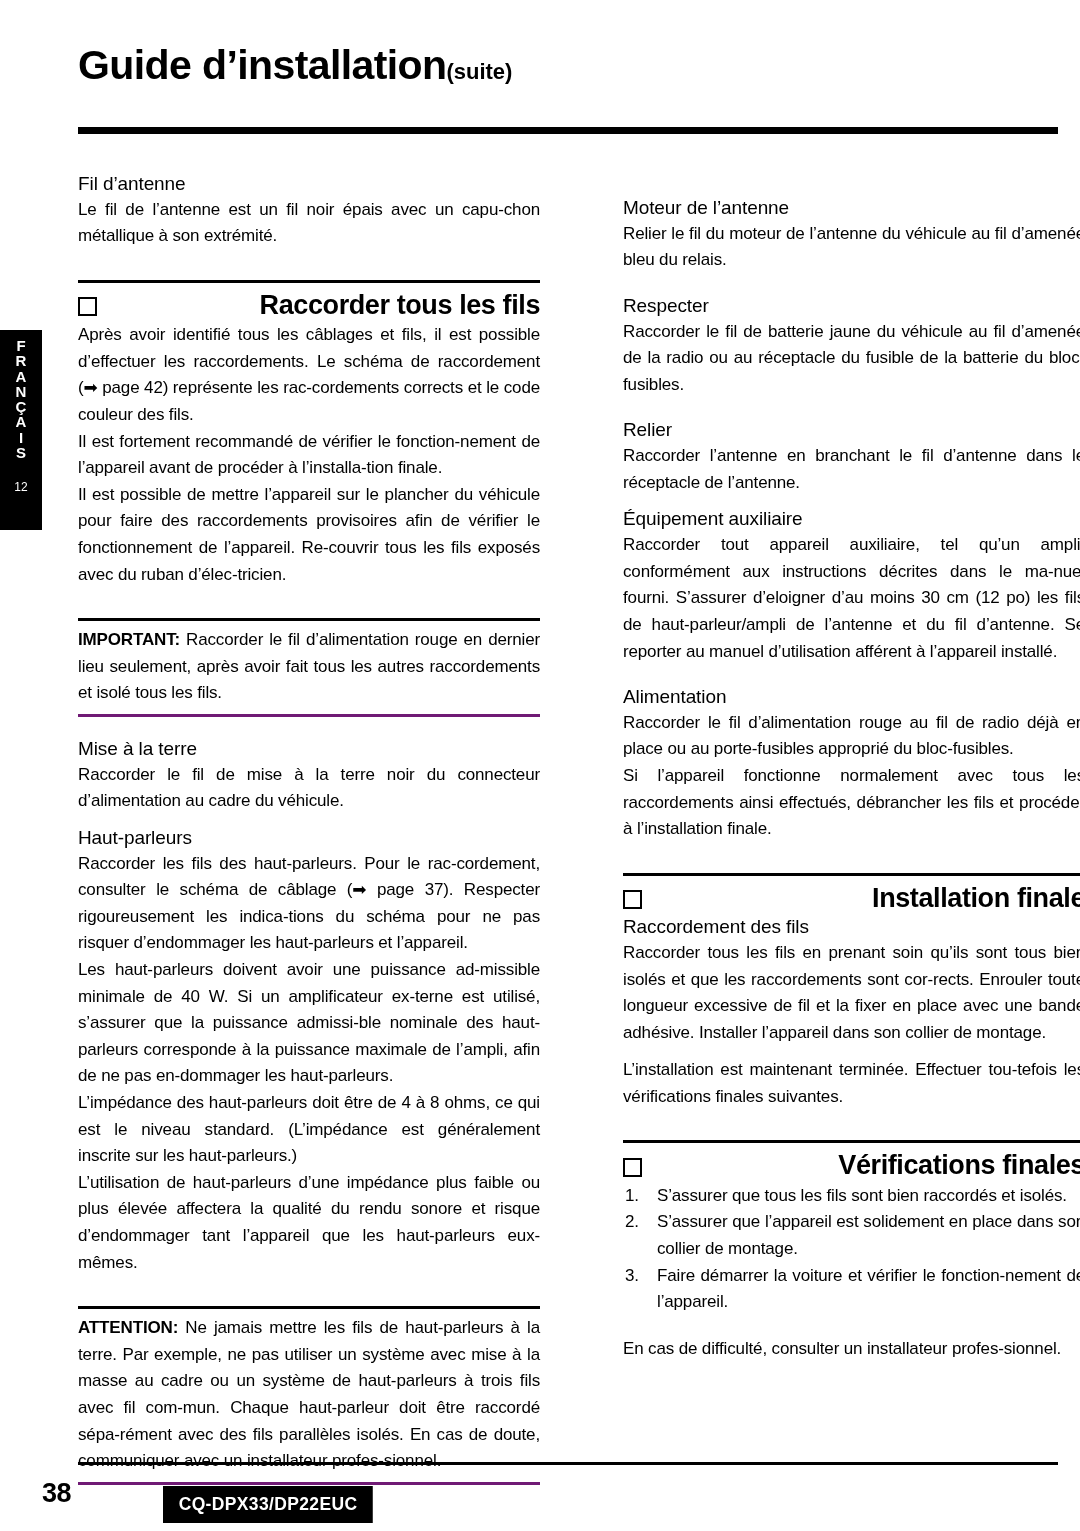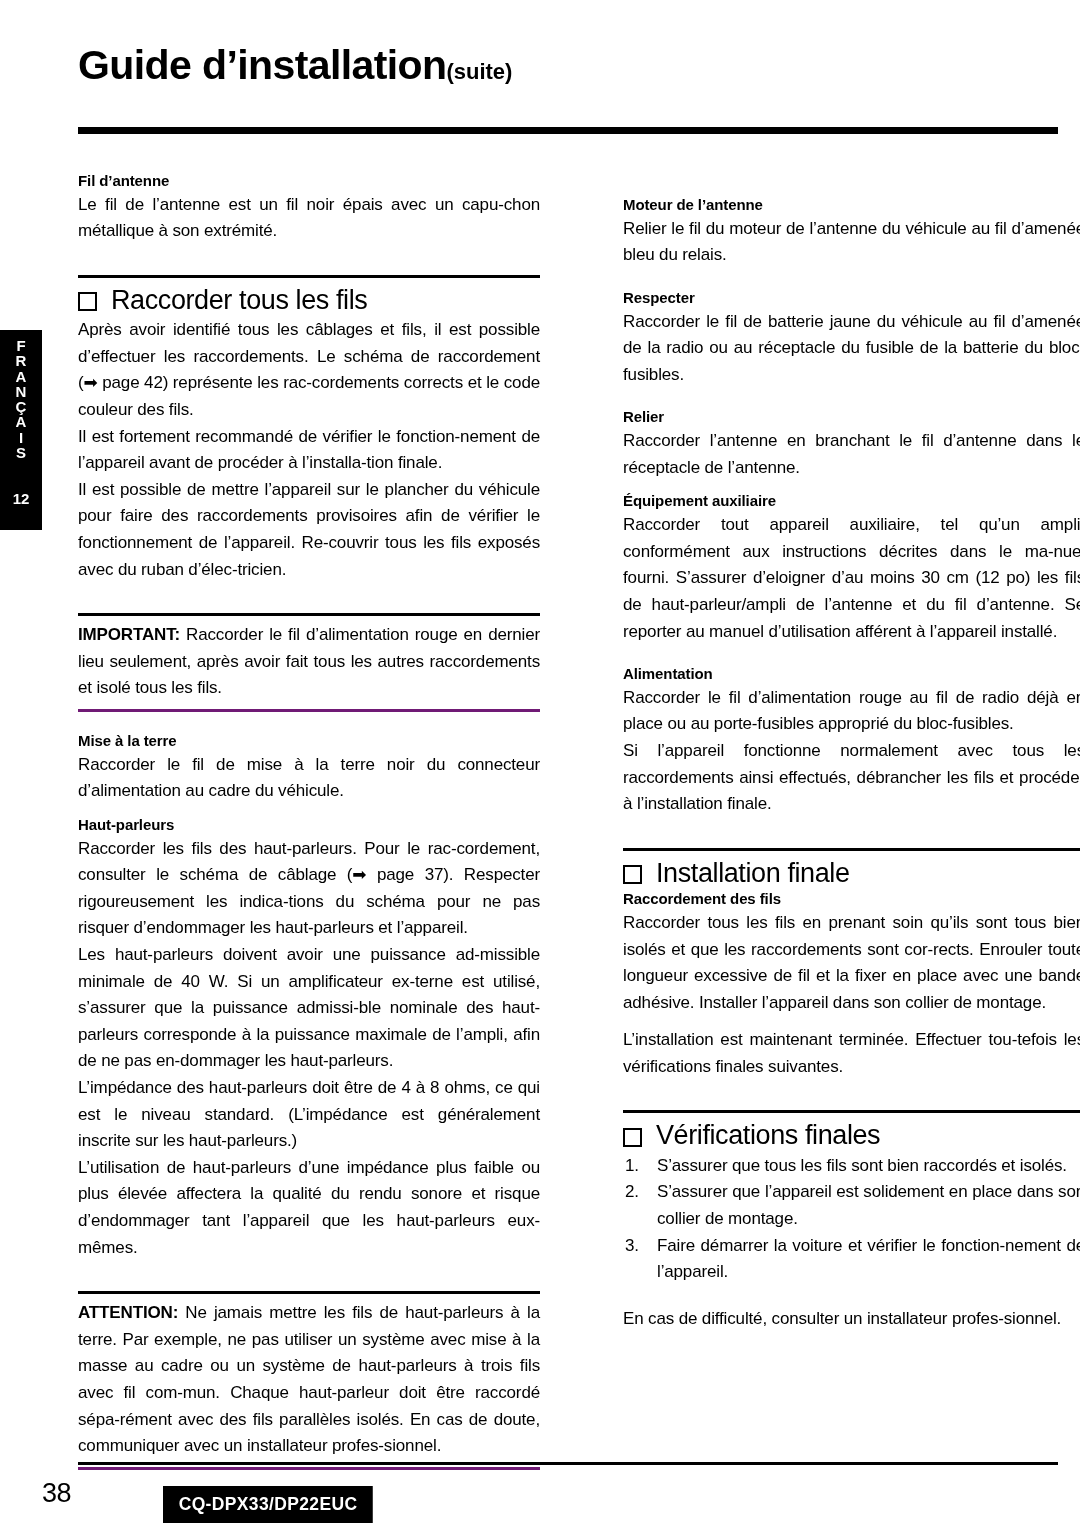--- a/index.html
+++ b/index.html
@@ -36,23 +36,23 @@
     display: flex;
     flex-direction: column;
     align-items: center;
     line-height: 1.02;
     font-size: 15px;
     font-weight: bold;
     letter-spacing: 0px;
   }
   .side-tab-lang span { display: block; }
   .side-tab-num {
-    margin-top: 30px;
-    font-size: 15px;
-    font-weight: bold;
+    margin-top: 20px;
+    font-size: 12px;
+    font-weight: normal;
   }
 
   
   .page {
     position: absolute;
     left: 78px;
     top: 0;
     width: 988px;
     height: 1220px;
   }
@@ -85,22 +85,22 @@
   .col {
     position: absolute;
     top: 172px;
     width: 462px;
   }
   .col-left  { left: 0px; }
   .col-right { left: 545px; margin-top: 24px; }
 
   
   .h-sub {
-    font-size: 15px;
-    font-weight: bold;
+    font-size: 19px;
+    font-weight: normal;
     line-height: 1.25;
     margin: 0 0 1px 0;
     letter-spacing: -0.1px;
   }
   .p {
     font-size: 17px;
     line-height: 26.6px;
     margin: 0;
     text-align: justify;
     letter-spacing: -0.15px;
@@ -112,26 +112,27 @@
   .sp-lg { height: 30px; }
 
   .rule {
     height: 3px;
     background: #000000;
     margin: 0;
   }
 
   .h-big {
     font-size: 27px;
-    font-weight: normal;
+    font-weight: bold;
     letter-spacing: -0.4px;
     display: flex;
     align-items: center;
     margin: 7px 0 1px 0;
     line-height: 1.16;
+    justify-content: space-between;
   }
   .sq {
     display: inline-block;
     width: 15px;
     height: 15px;
     border: 2.5px solid #000;
     margin-right: 14px;
     flex: 0 0 auto;
     position: relative;
     top: 1px;
@@ -177,21 +178,21 @@
     top: 1462px;
     width: 980px;
     height: 3px;
     background: #000;
   }
   .page-num {
     position: absolute;
     left: 42px;
     top: 1478px;
     font-size: 27px;
-    font-weight: normal;
+    font-weight: bold;
     letter-spacing: -0.5px;
   }
   .model-box {
     position: absolute;
     left: 163px;
     top: 1486px;
     background: #000;
     color: #fff;
     padding: 7px 17px 8px 17px;
     font-family: "Liberation Sans Narrow", "Liberation Sans", sans-serif;

